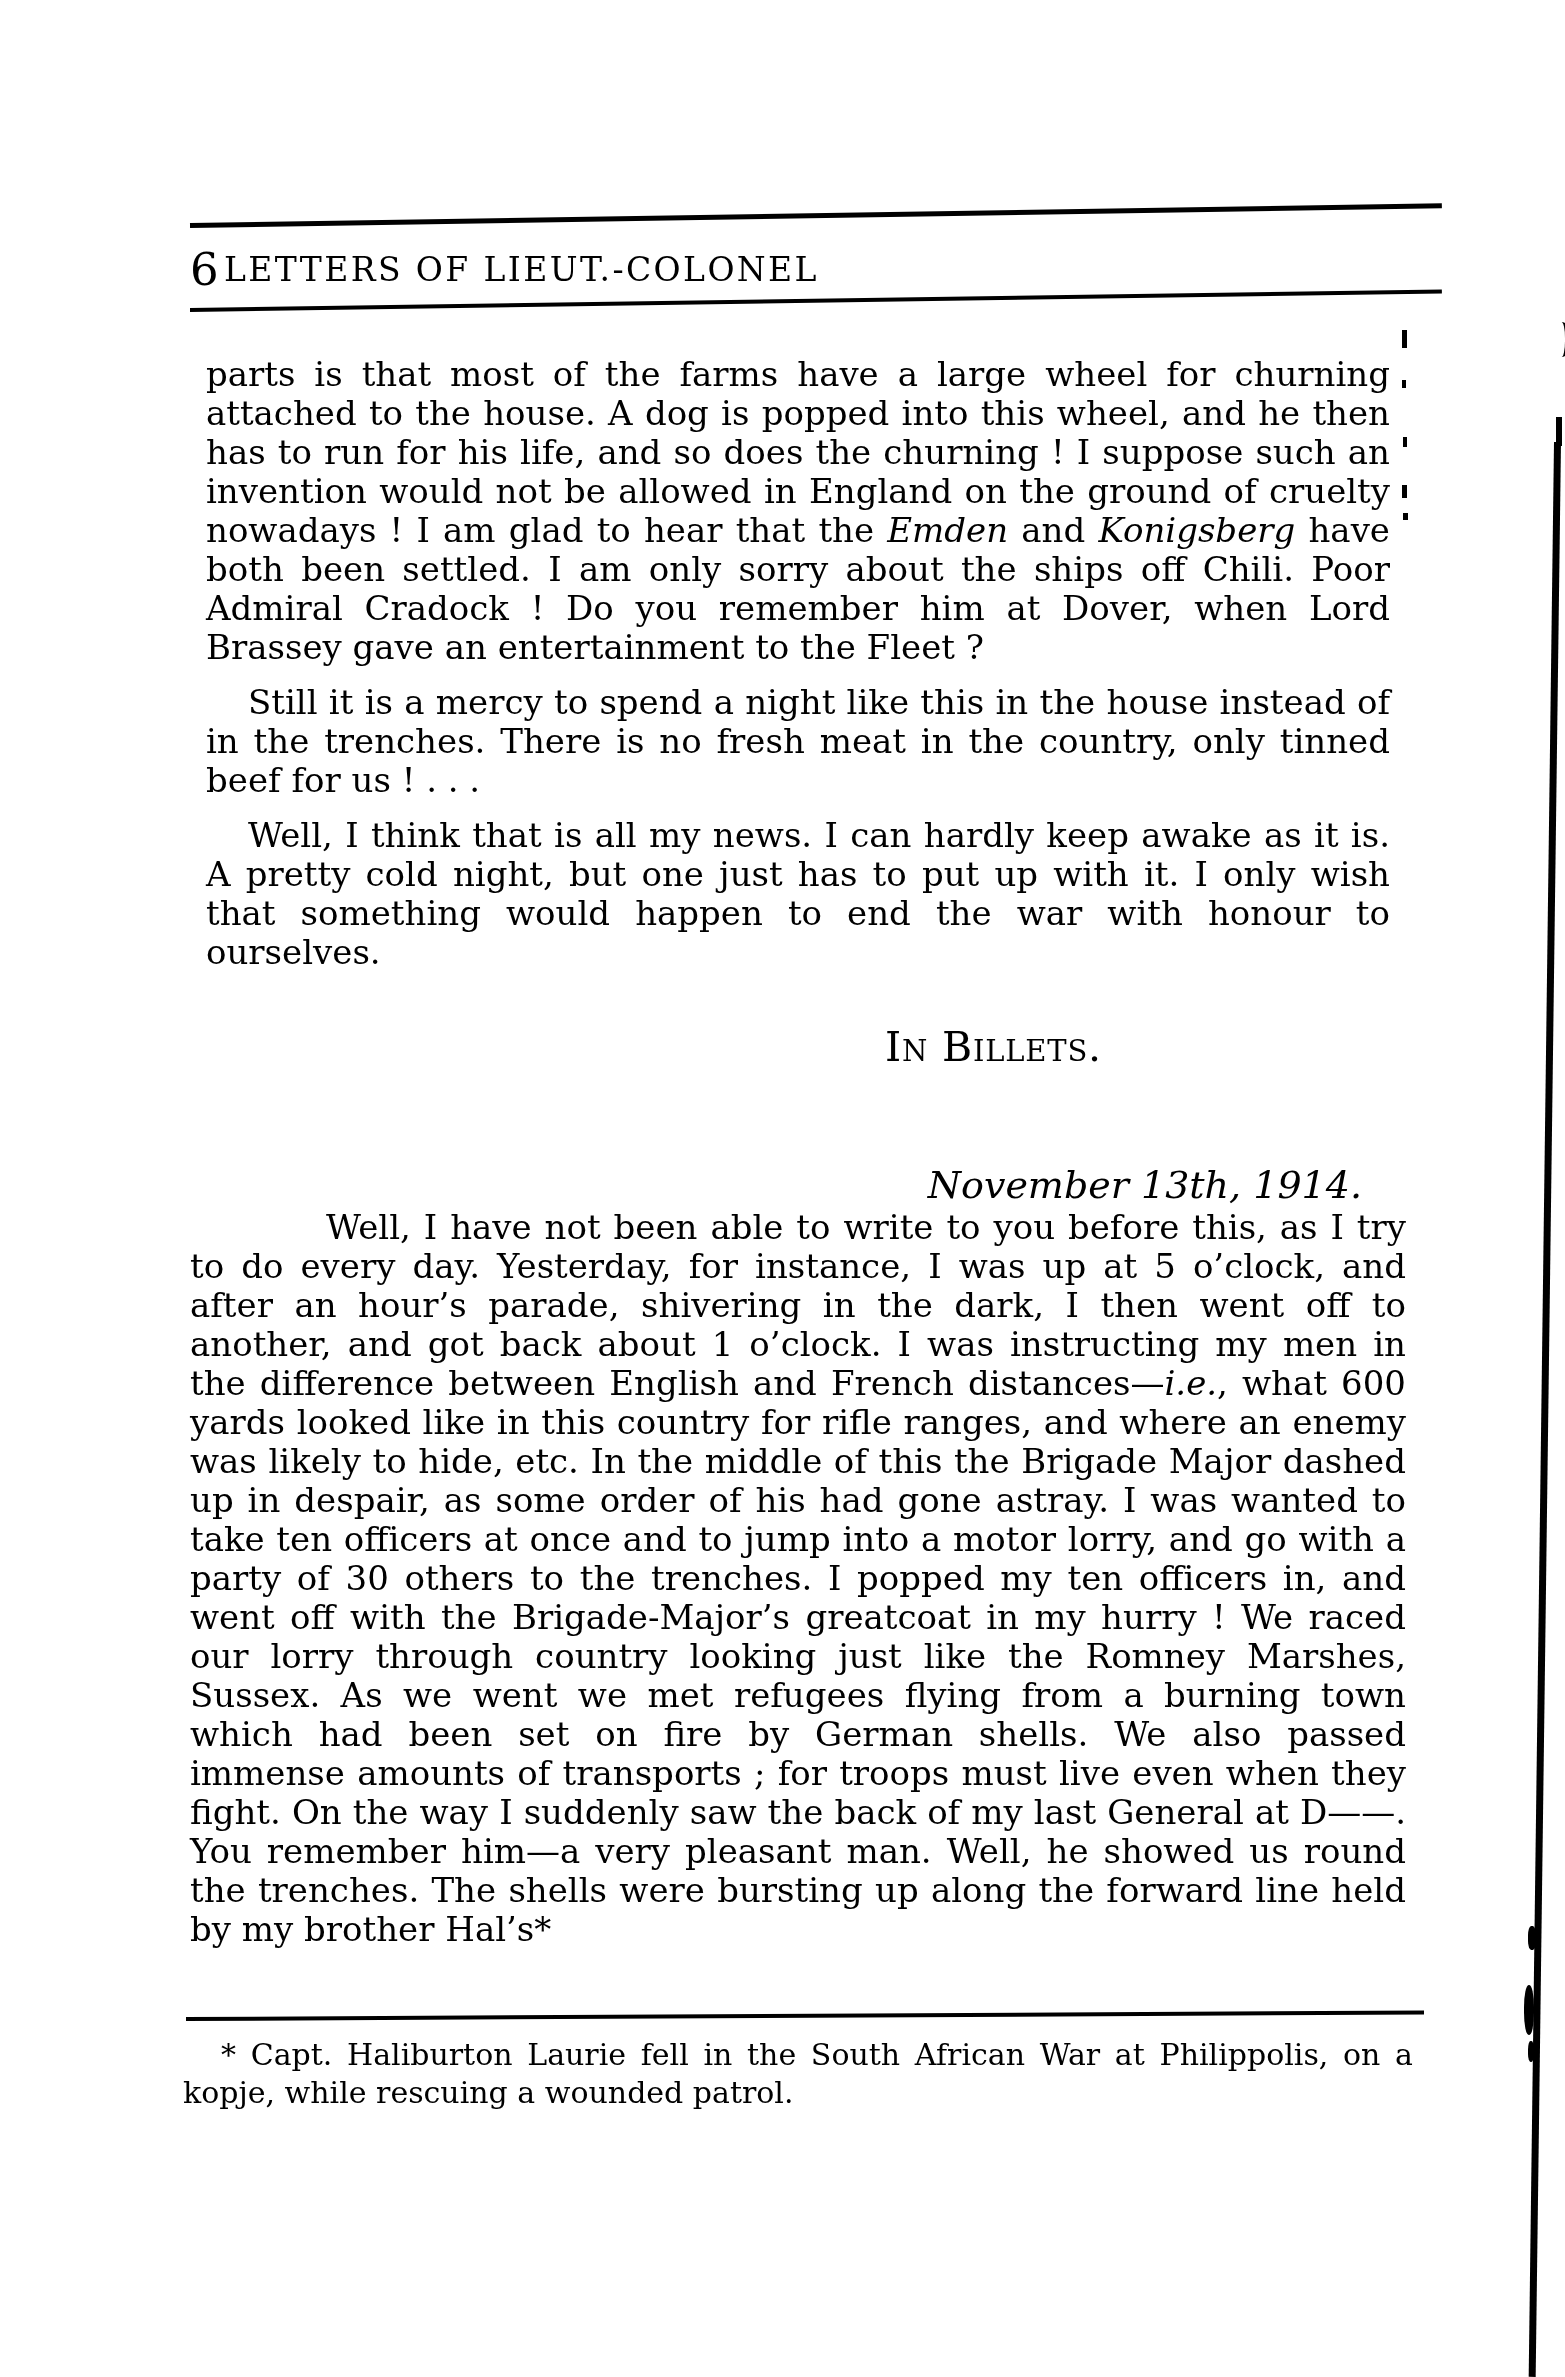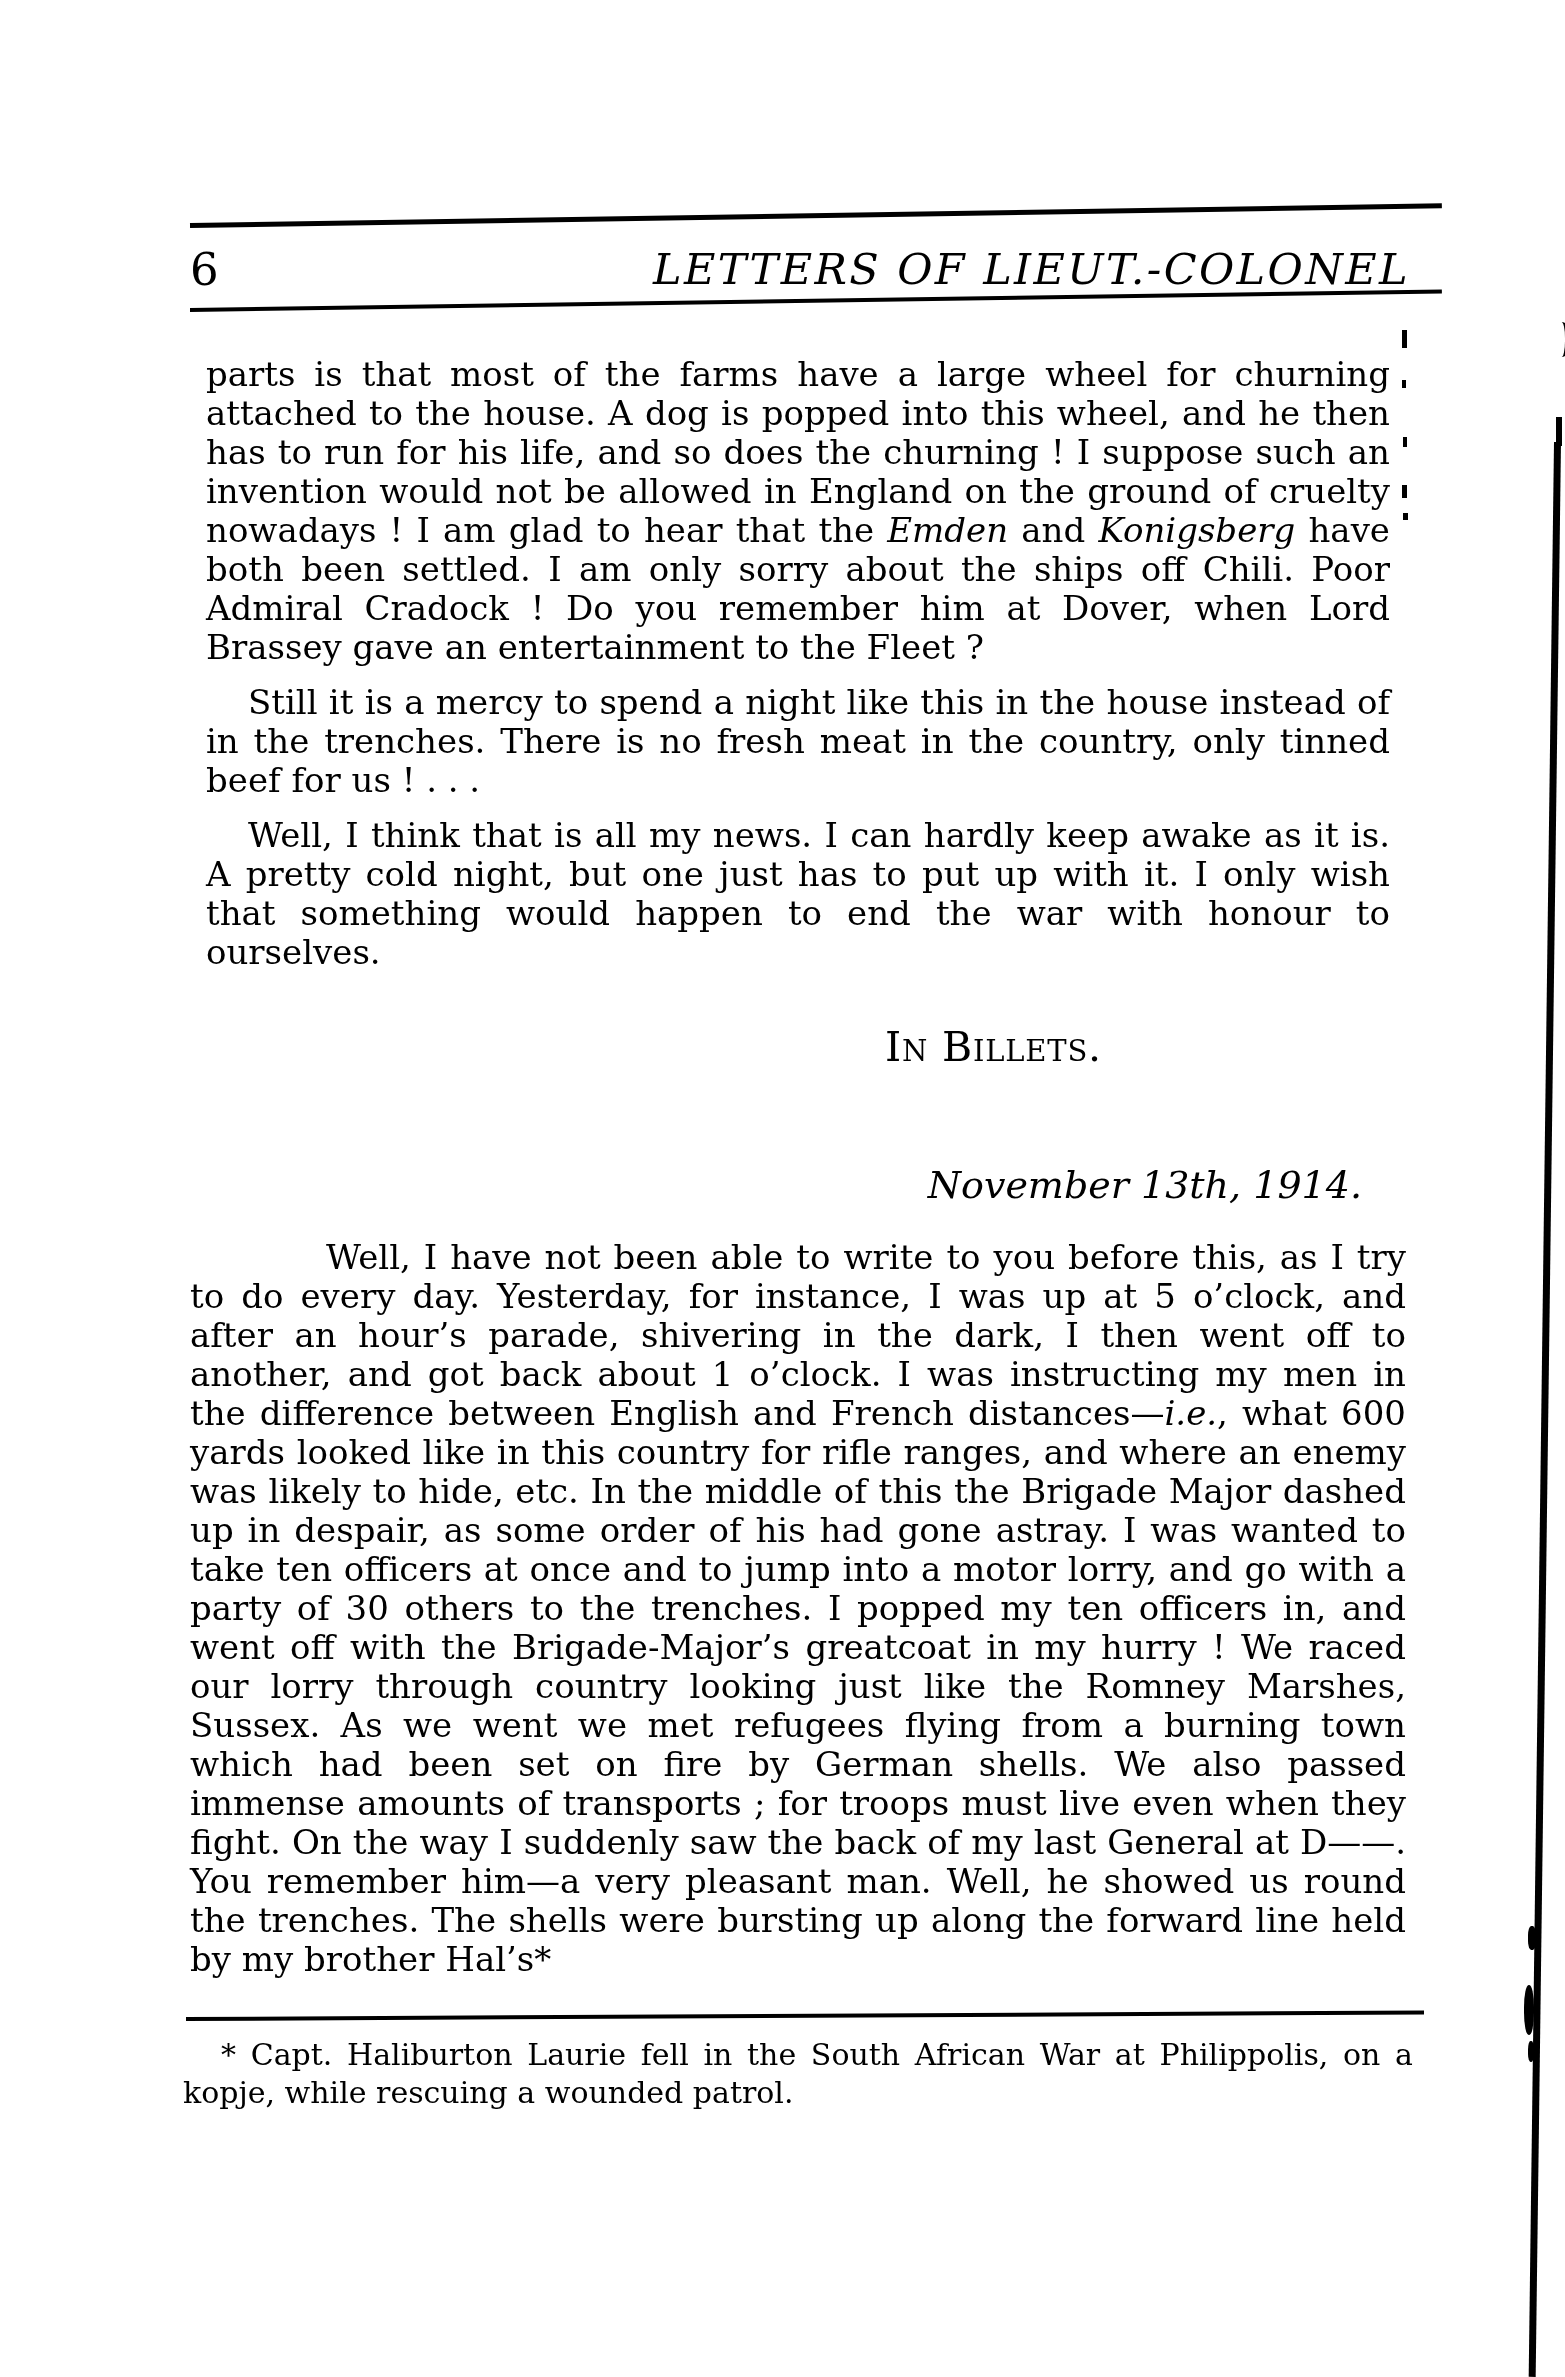--- a/index.html
+++ b/index.html
@@ -9,28 +9,28 @@
     background:#ffffff;
     overflow:hidden;
     font-family:"DejaVu Serif","Liberation Serif",serif;
     color:#000;
   }
   
   .rule{position:absolute;background:#000;}
   .rule-top{left:190px;top:223px;width:1252px;height:4.8px;transform:rotate(-0.9deg);transform-origin:0 50%;}
   .rule-under-title{left:190px;top:308px;width:1252px;height:4px;transform:rotate(-0.85deg);transform-origin:0 50%;}
   .page-number{position:absolute;left:190px;top:247px;font-size:45px;line-height:45px;}
-  .running-title{position:absolute;left:224px;top:247px;width:1186px;text-align:right;font-size:43px;line-height:45px;letter-spacing:2.4px;white-space:nowrap;font-style:italic;}
+  .running-title{position:absolute;left:224px;top:247px;width:1186px;text-align:left;font-size:33px;line-height:45px;letter-spacing:2.4px;white-space:nowrap;}
   
   .letter1{position:absolute;left:190px;top:339px;width:1216px;font-size:34px;line-height:39px;text-align:justify;}
   .letter1 p{margin:16px;}
   .letter1 p.indented{text-indent:42px;}
   .section-heading{position:absolute;left:885px;top:1026px;font-variant:small-caps;font-size:41px;line-height:42px;letter-spacing:0.8px;white-space:nowrap;}
   .section-date{position:absolute;left:721px;top:1136px;width:641px;text-align:right;font-style:italic;font-size:38px;line-height:40px;white-space:nowrap;margin-top:29px;}
-  .letter2{position:absolute;left:190px;top:1238px;width:1216px;font-size:34px;line-height:39px;text-align:justify;}
+  .letter2{position:absolute;left:190px;top:1208px;width:1216px;font-size:34px;line-height:39px;text-align:justify;}
   .letter2 p{margin:0;text-indent:136px;}
   
   .rule-footnote{left:186px;top:2017px;width:1238px;height:4px;transform:rotate(-0.3deg);transform-origin:0 50%;}
   .footnote{position:absolute;left:183px;top:2036px;width:1230px;font-size:30px;line-height:38px;text-align:justify;}
   .footnote p{margin:0;text-indent:38px;}
   
   .artifact{position:absolute;background:#000;}
   .scan-arc{left:1552px;top:322px;width:13px;height:35px;background:transparent;border-right:6.4px solid #000;border-radius:50% / 45%;}
   .scan-tick{left:1556px;top:417px;width:5.6px;height:29px;}
   .scan-line{left:1554px;top:442px;width:7.2px;height:1935px;transform:rotate(0.75deg);transform-origin:50% 0;}

